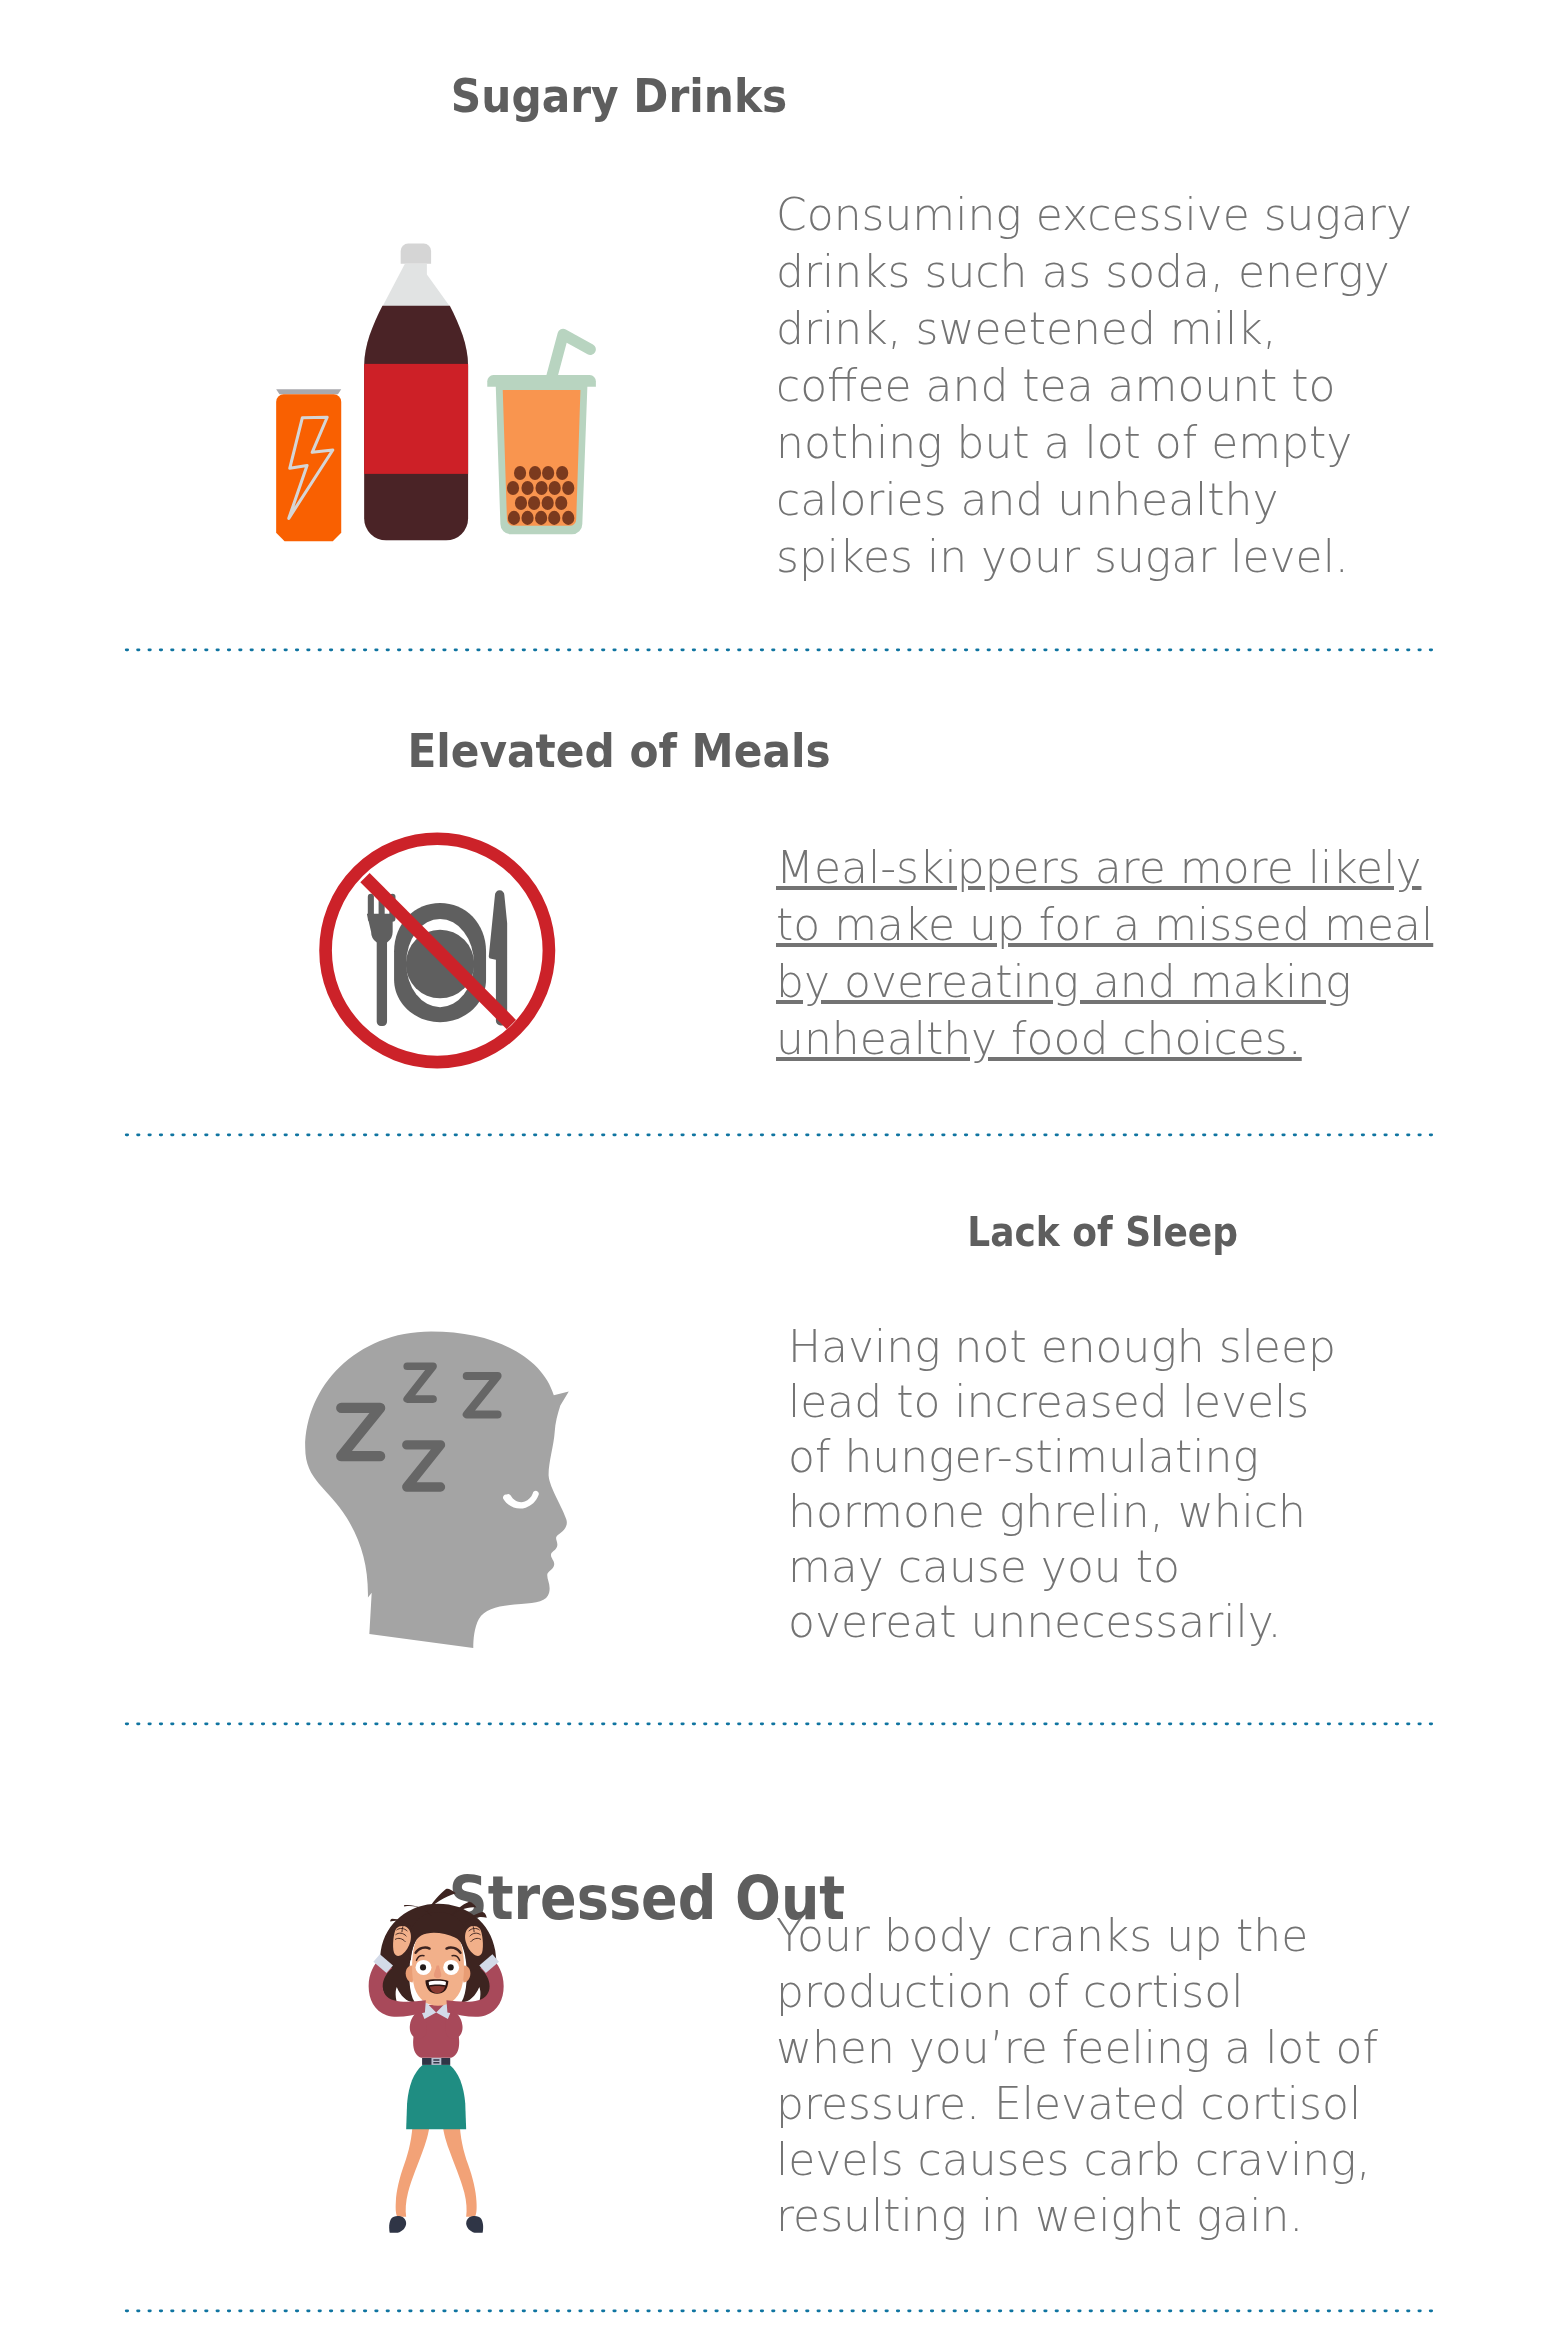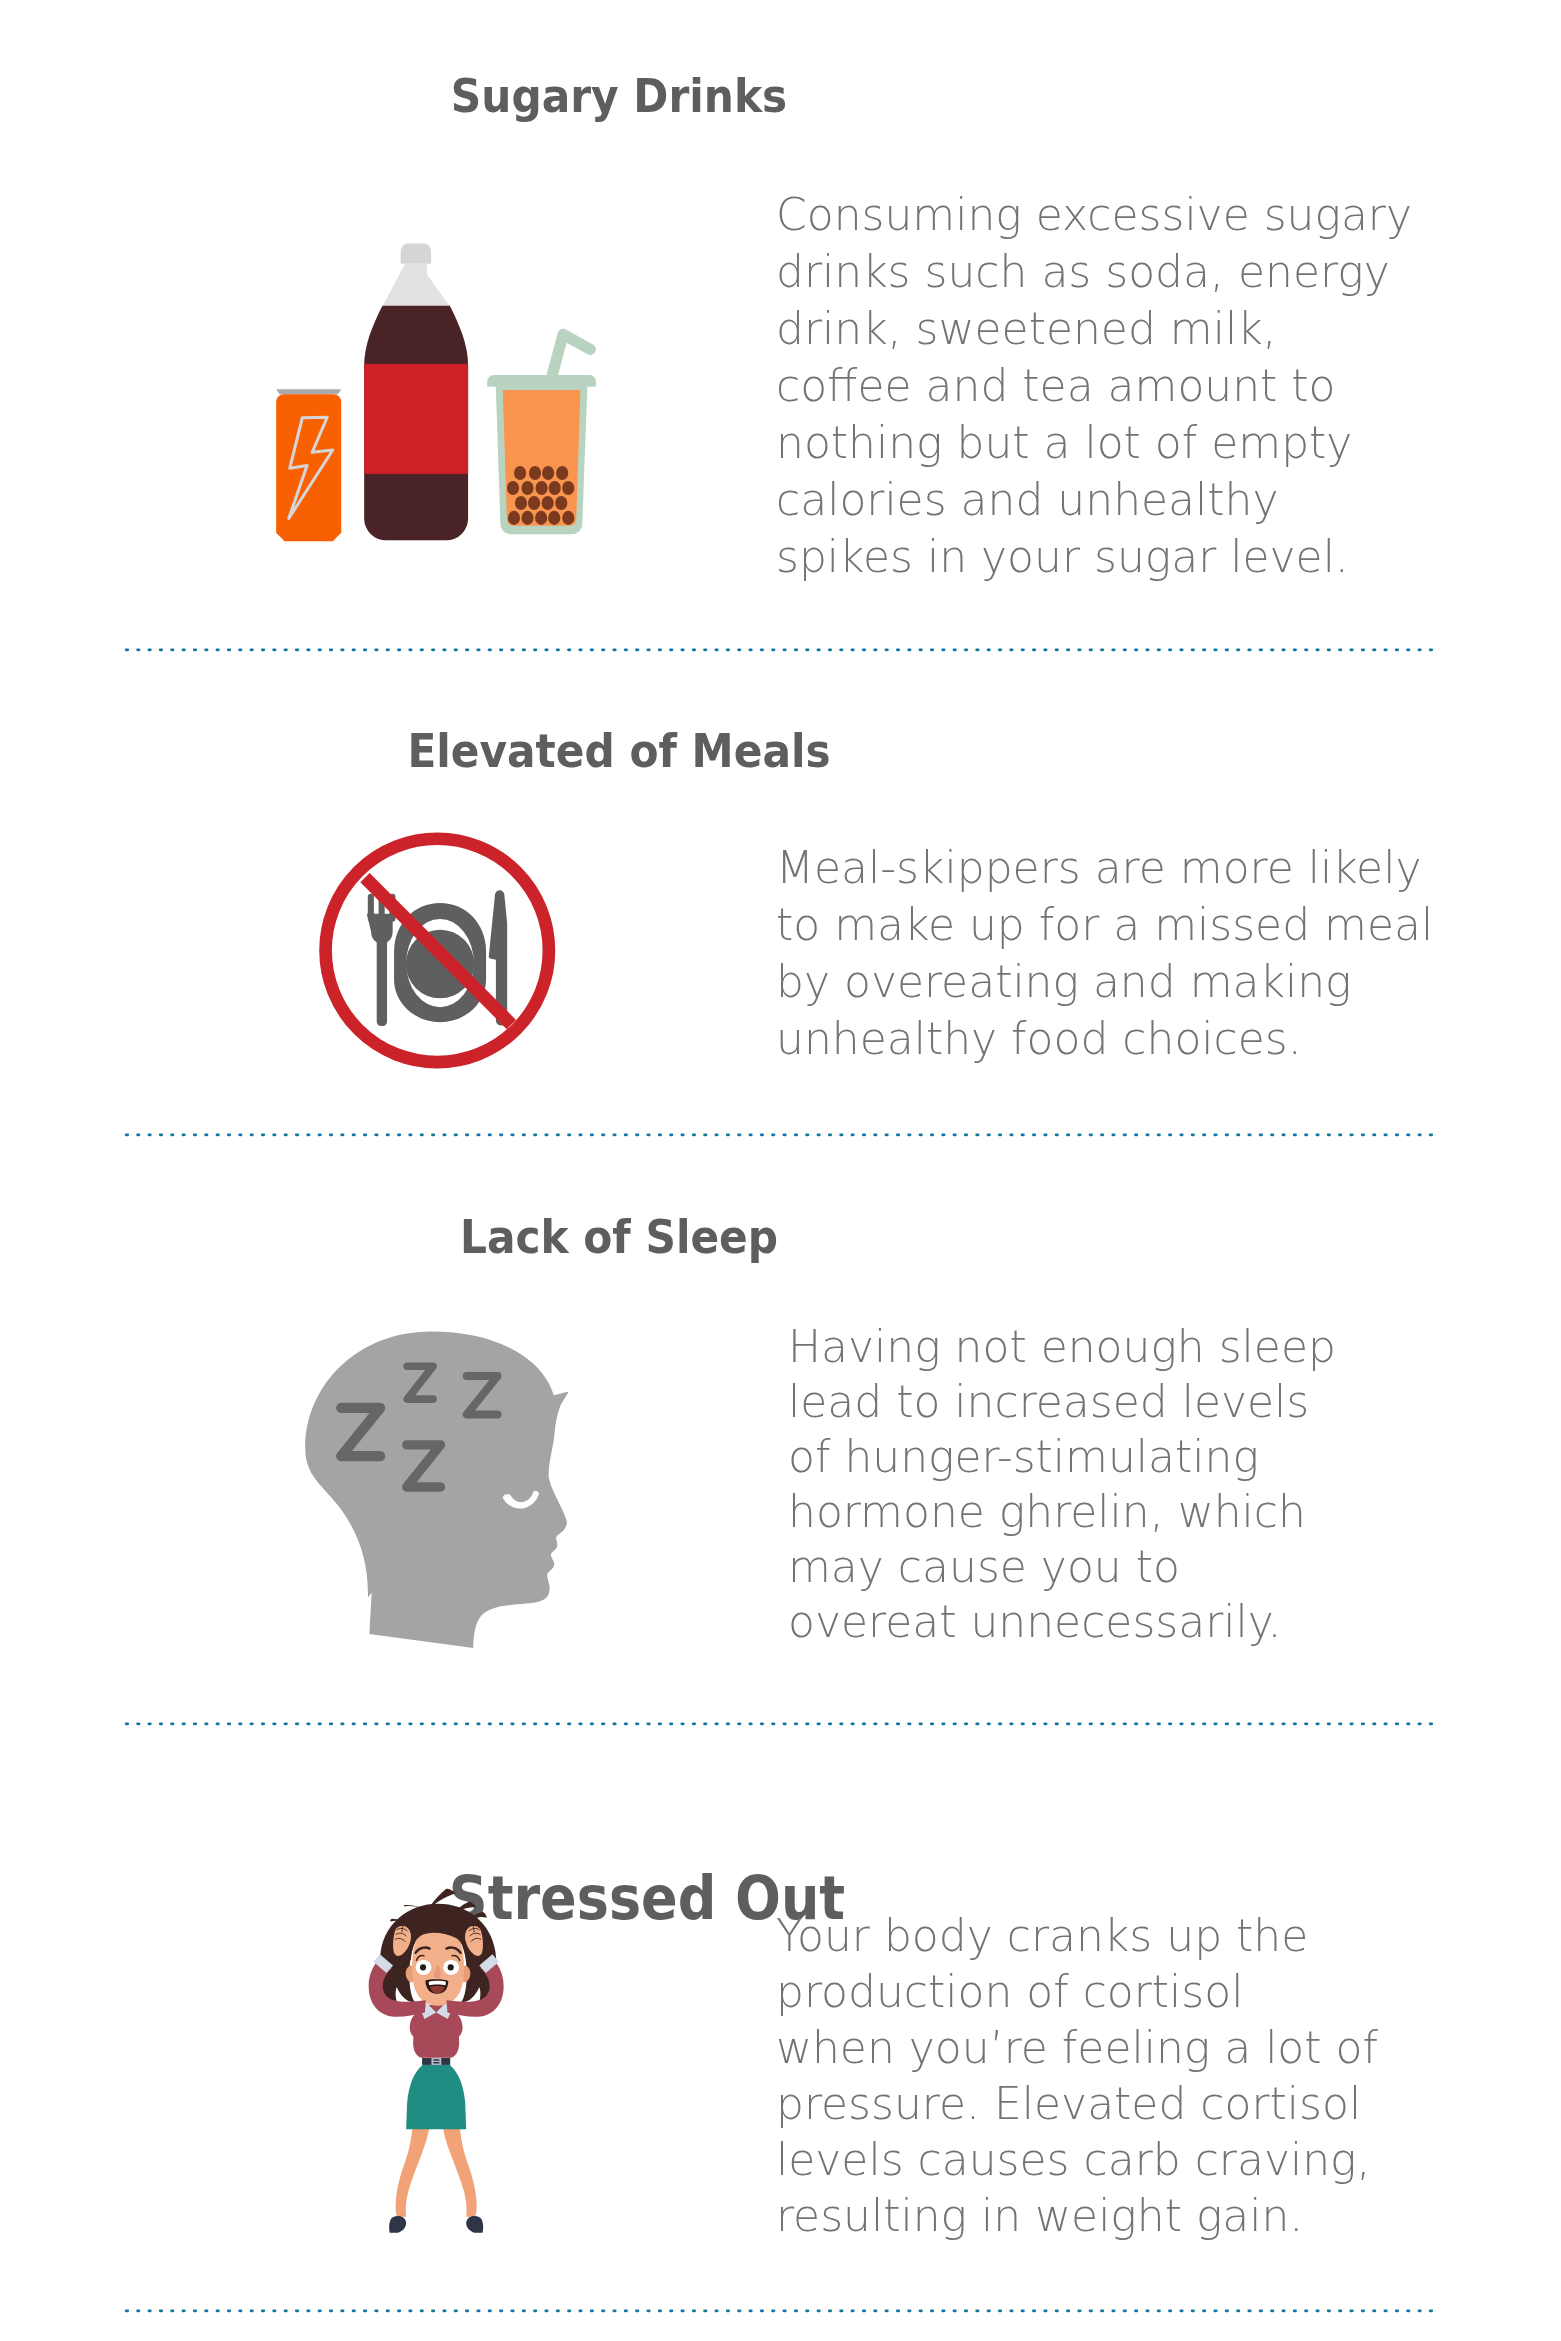--- a/index.html
+++ b/index.html
@@ -69,21 +69,21 @@
         </g>
       </g>
     </svg>
   </div>
   <div class="sep" style="left:114px;top:648px;width:1338px;"><svg width="1338" height="3.7" viewBox="0 0 2856 8">
         <line x1="3" y1="4" x2="2853" y2="4" stroke="#0f74a0" stroke-width="5.7" stroke-linecap="round" stroke-dasharray="3.4 21.2"></line>
       </svg></div>
 
   <div class="section">
     <div class="sec-title" style="top:723px;font-size:47px;">Elevated of Meals</div>
-    <div class="sec-body" style="left:776px;top:839px;font-size:44px;line-height:57px;">Meal-skippers are more likely
+    <div class="sec-body" style="left:776px;top:839px;font-size:44px;line-height:57px;text-decoration:underline;">Meal-skippers are more likely
 to make up for a missed meal
 by overeating and making
 unhealthy food choices.</div>
     <svg class="art" style="left:319px;top:827px;width:244px;height:244px;" viewBox="680 1765 520 520" xmlns="http://www.w3.org/2000/svg">
       <g fill="#5f5f5f">
 
         <rect x="784" y="1907" width="13" height="60" rx="6.5"></rect>
         <rect x="807" y="1904" width="13" height="63" rx="6.5"></rect>
         <rect x="830" y="1907" width="13" height="60" rx="6.5"></rect>
         <path d="M782 1950 H837 V1988 a28 28 0 0 1 -12 23 V2180 a9 9 0 0 1 -9 9 h-4 a9 9 0 0 1 -9 -9 V2011 a28 28 0 0 1 -12 -23 Z"></path>
@@ -98,21 +98,21 @@
         <circle cx="932" cy="2028" r="238" fill="none" stroke="#cc2229" stroke-width="27"></circle>
         <path d="M778 1873 L1090 2186" fill="none" stroke="#cc2229" stroke-width="28"></path>
       </g>
     </svg>
   </div>
   <div class="sep" style="left:114px;top:1133px;width:1338px;"><svg width="1338" height="3.7" viewBox="0 0 2856 8">
         <line x1="3" y1="4" x2="2853" y2="4" stroke="#0f74a0" stroke-width="5.7" stroke-linecap="round" stroke-dasharray="3.4 21.2"></line>
       </svg></div>
 
   <div class="section">
-    <div class="sec-title" style="top:1209px;font-size:47px;">Lack of Sleep</div>
+    <div class="sec-title" style="top:1209px;font-size:40px;text-align:right;">Lack of Sleep</div>
     <div class="sec-body" style="left:776px;top:1319px;font-size:44px;line-height:55px;margin-left:12px;">Having not enough sleep
 lead to increased levels
 of hunger-stimulating
 hormone ghrelin, which
 may cause you to
 overeat unnecessarily.</div>
     <svg class="art" style="left:300px;top:1326px;width:281px;height:323px;" viewBox="640 2830 600 690" xmlns="http://www.w3.org/2000/svg">
       <g>
         <path fill="#a4a4a4" d="M920 2842
           C1060 2842 1158 2898 1182 2978

